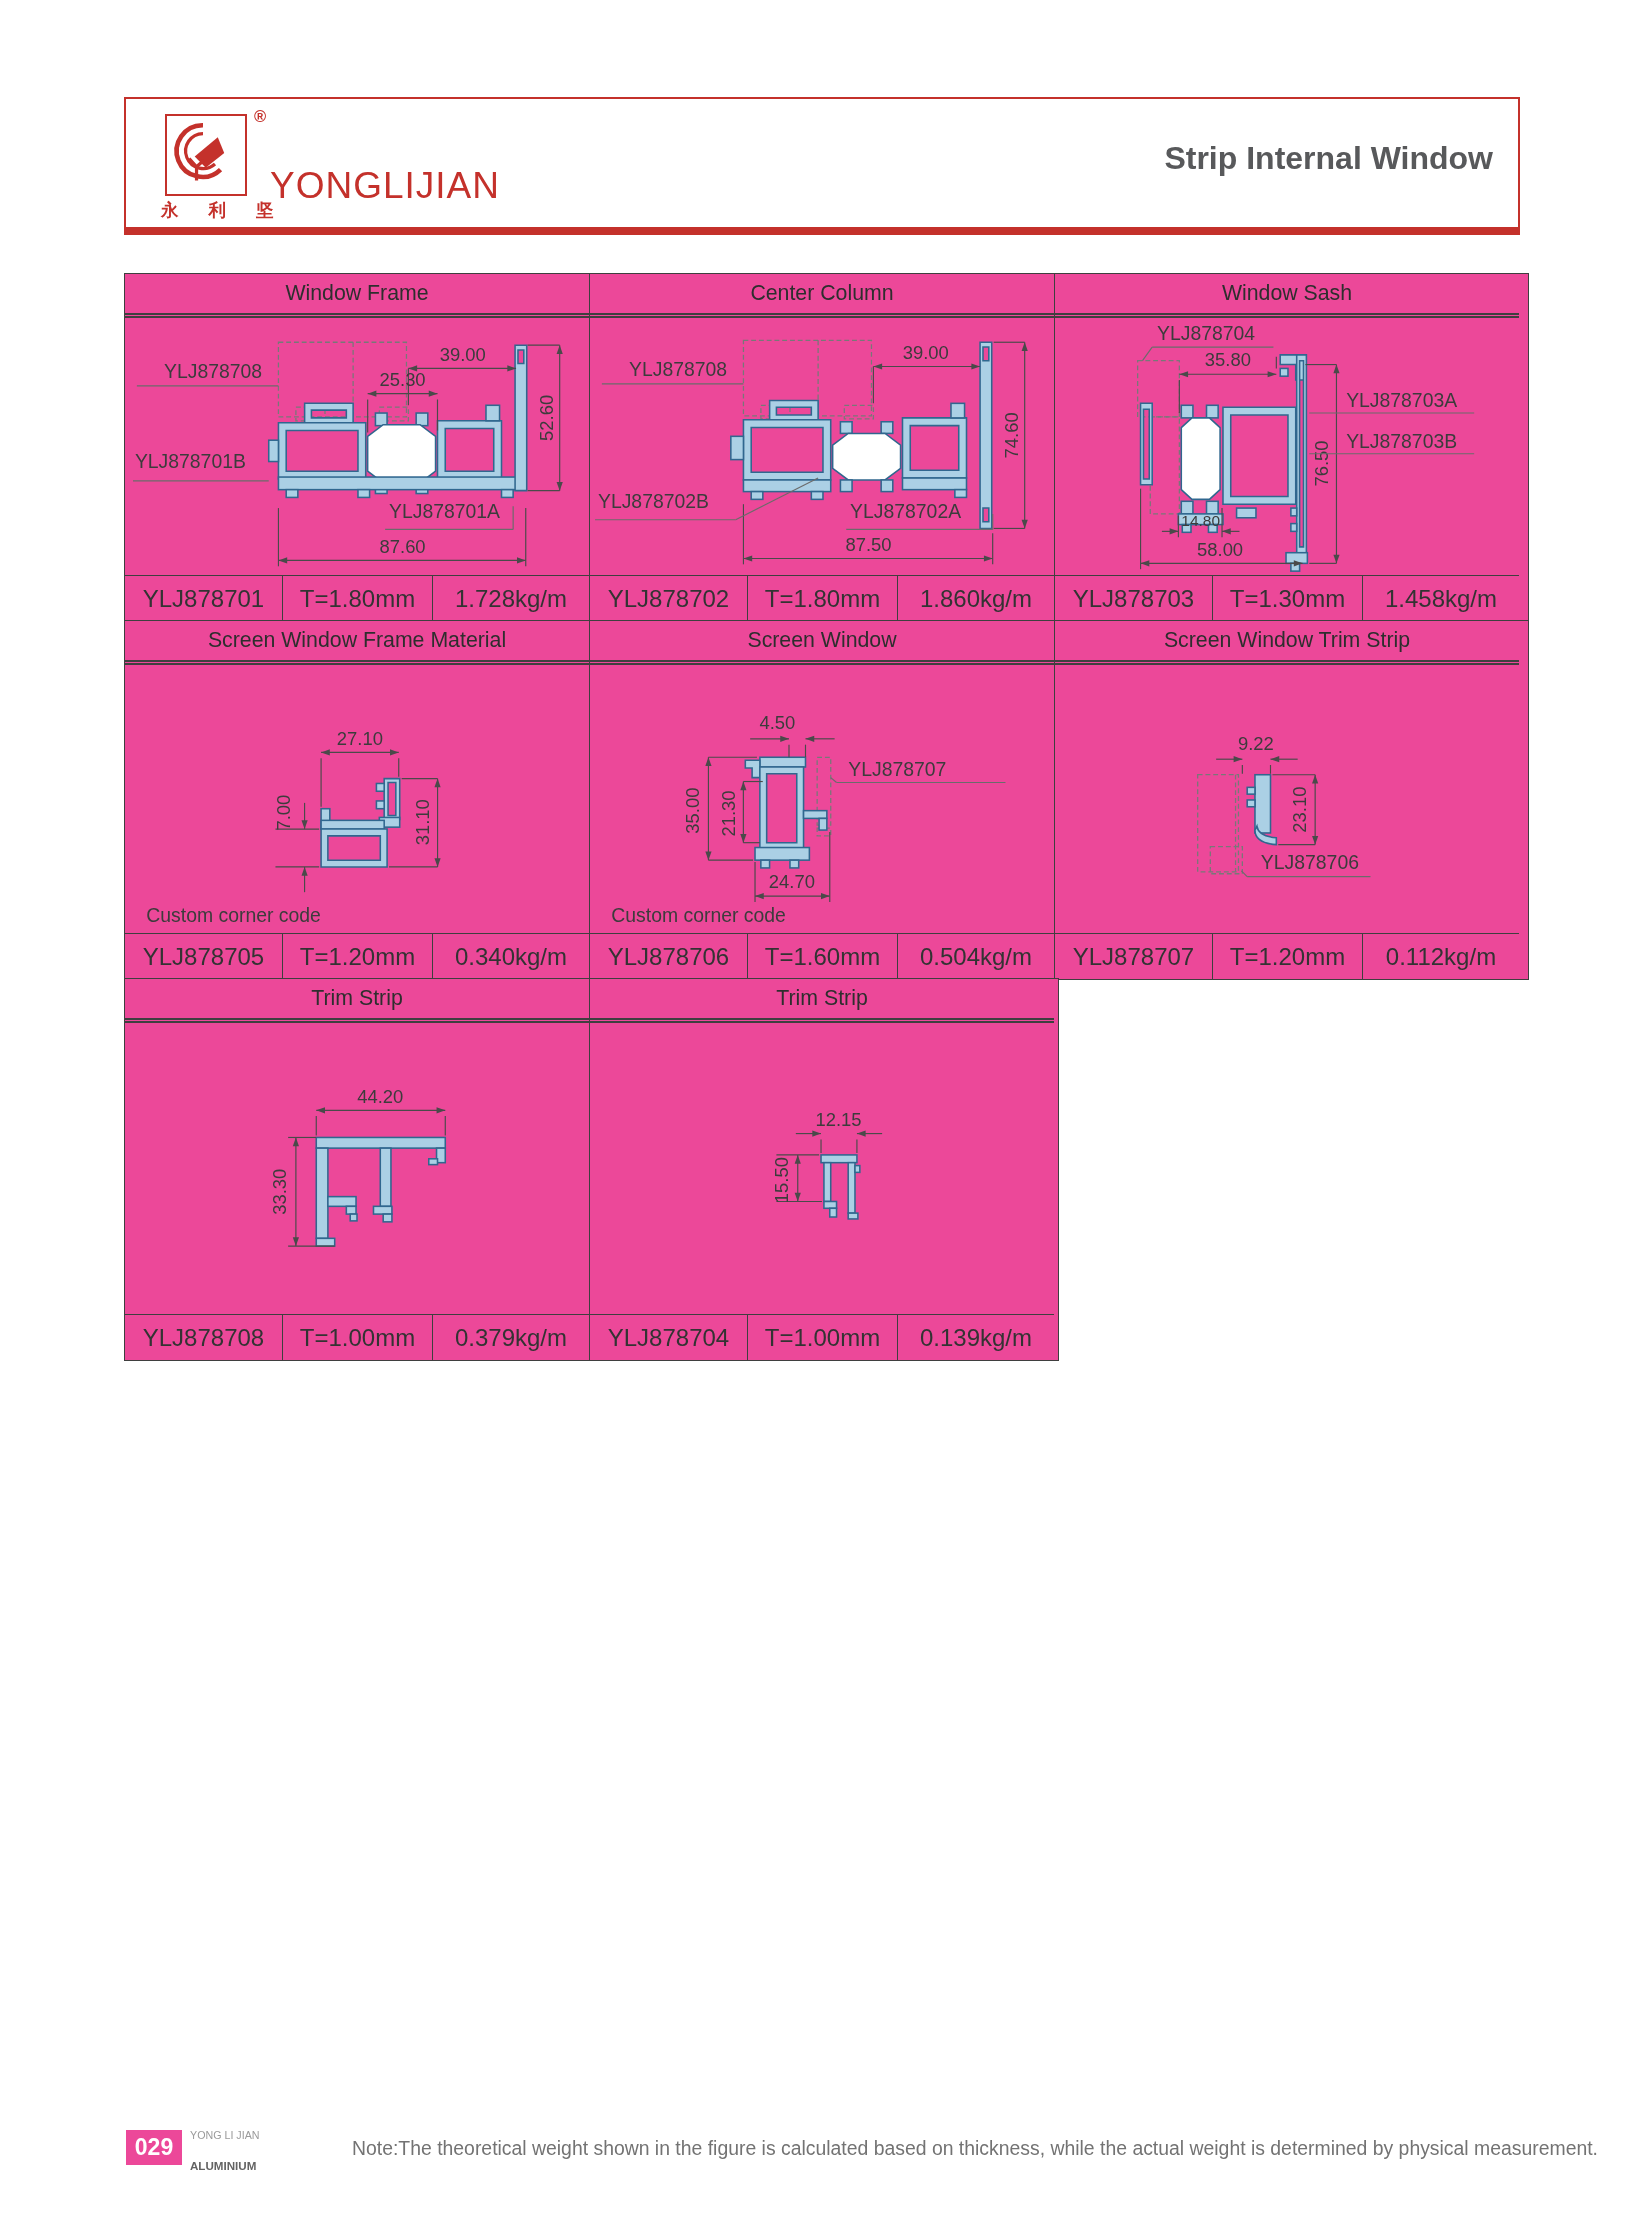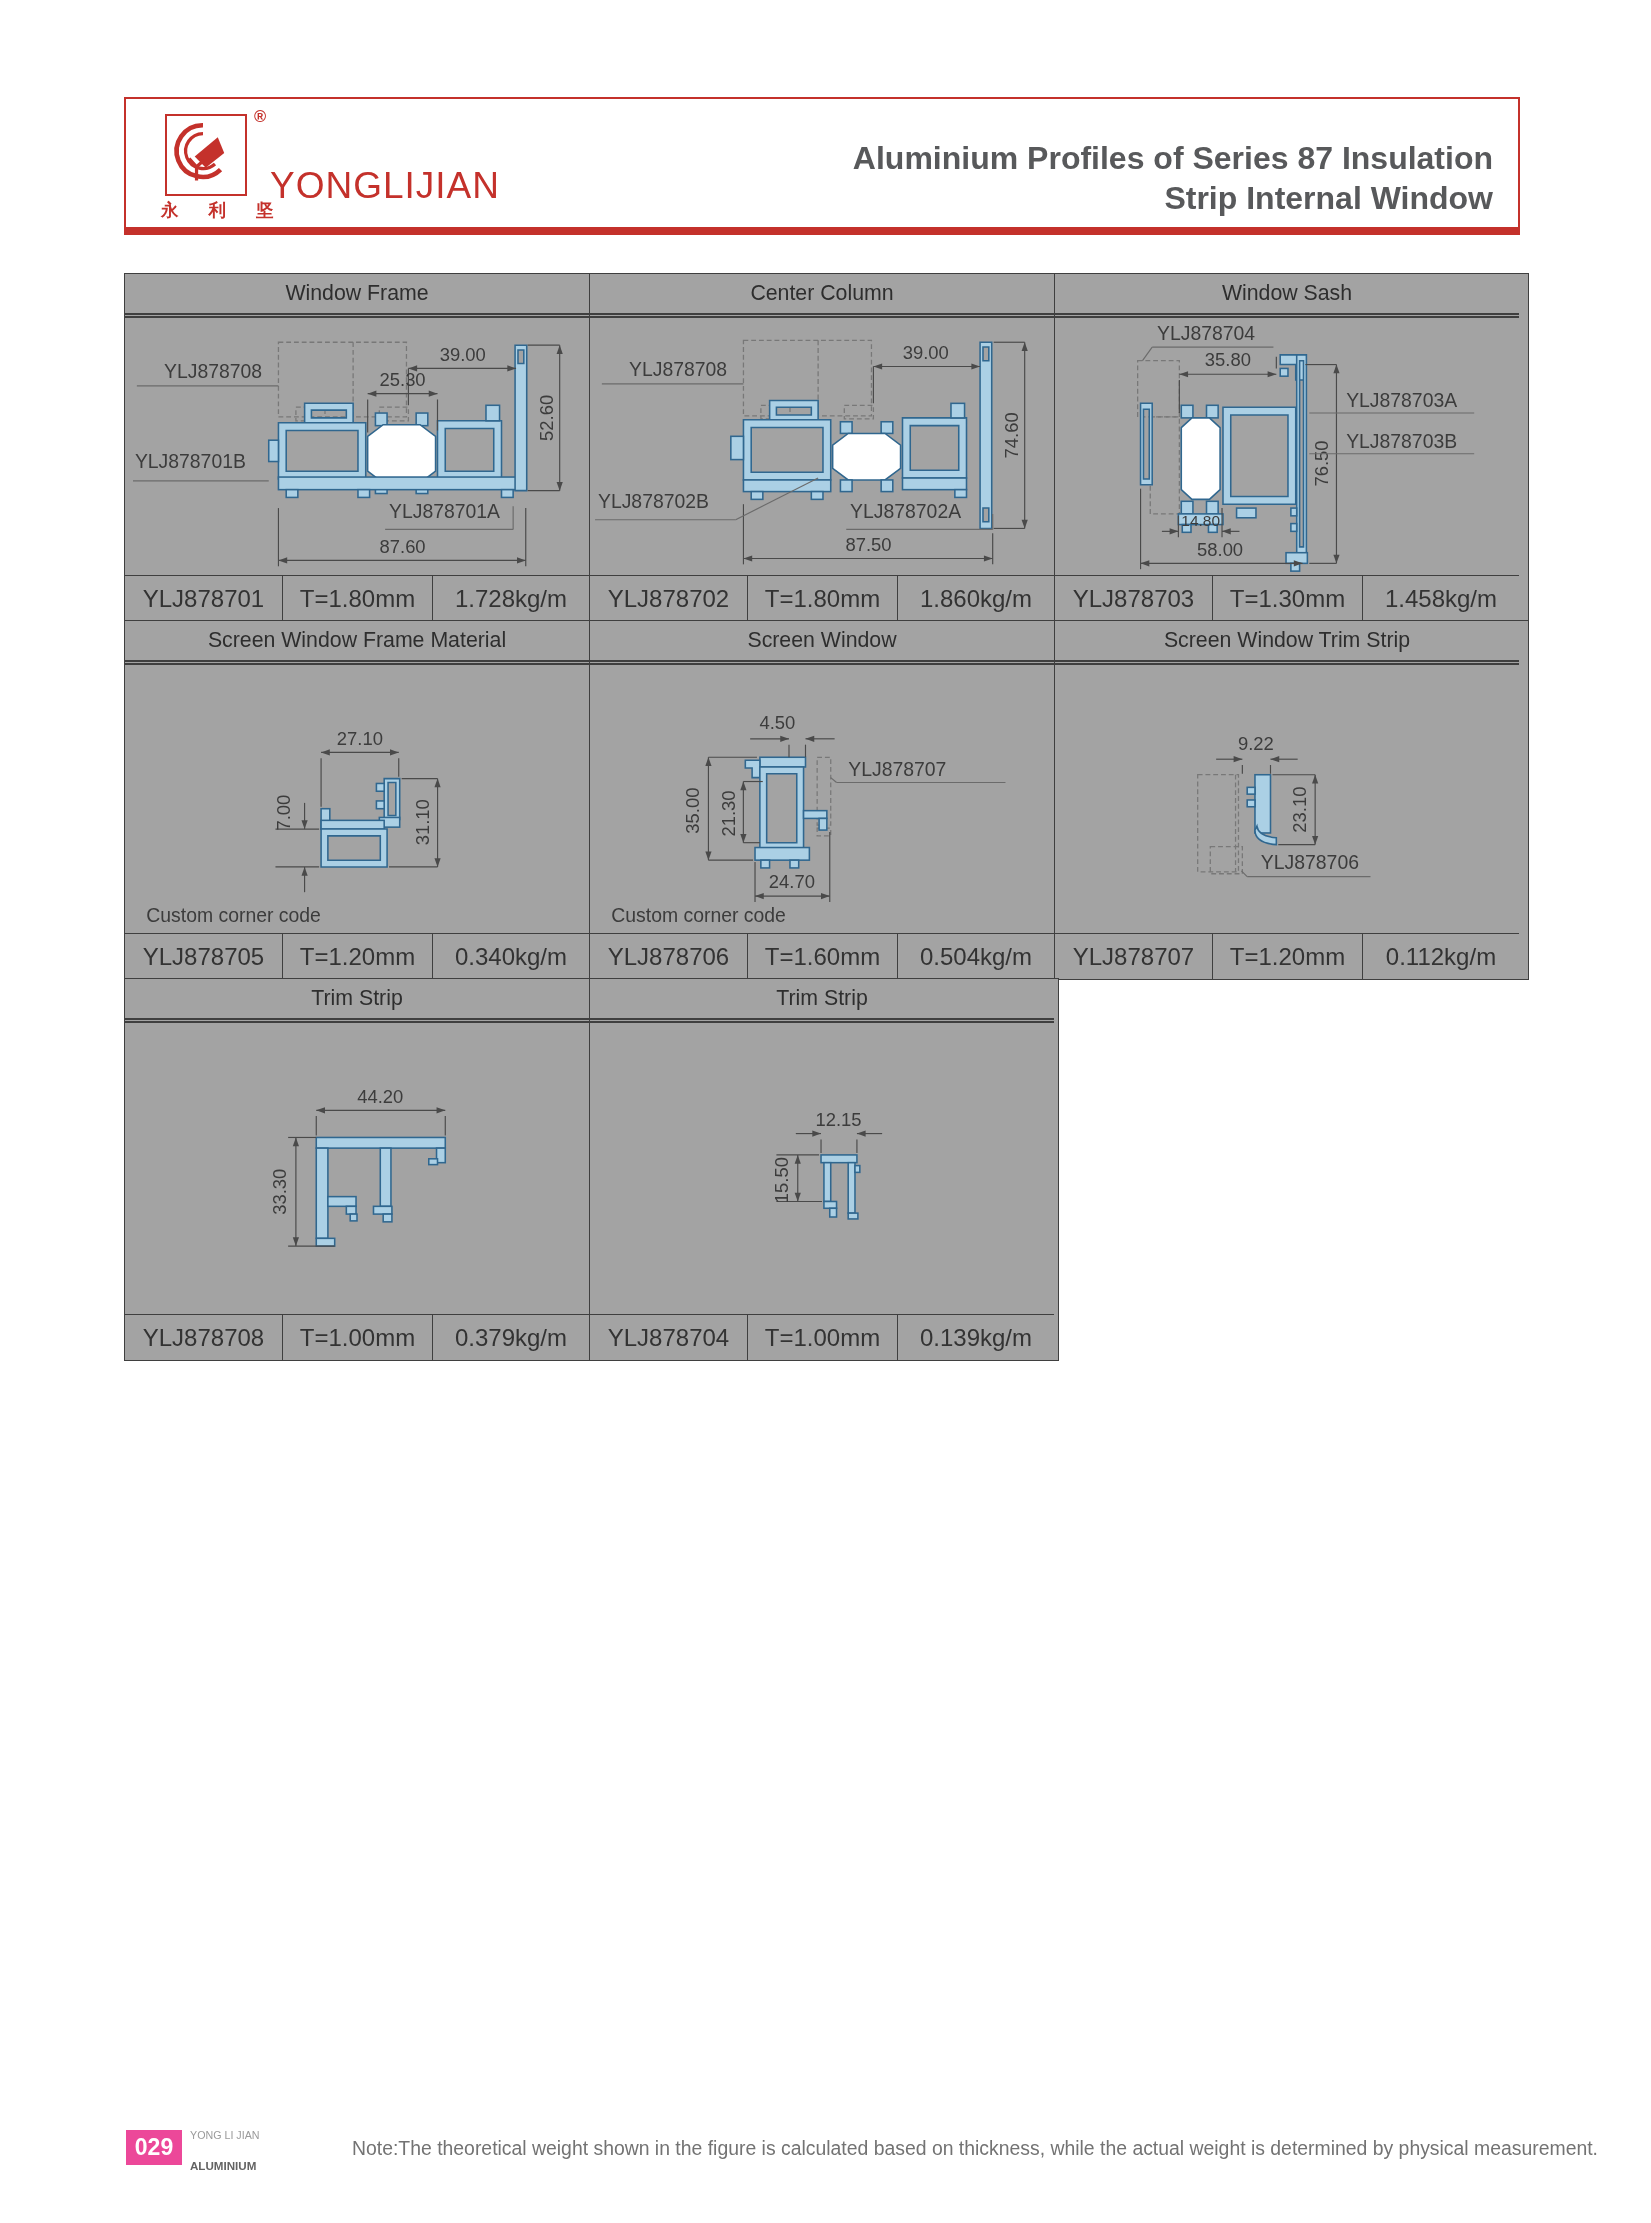--- a/index.html
+++ b/index.html
@@ -13,21 +13,21 @@
   .reg-mark{position:absolute;left:128px;top:7.8px;color:#c4312b;font-size:16.5px;font-weight:bold;}
   .brand-cn{position:absolute;left:35px;top:99px;width:89px;color:#c4312b;font-size:17.5px;
             font-weight:bold;letter-spacing:12.6px;white-space:nowrap;}
   .brand-word{position:absolute;left:144px;top:66px;color:#c4312b;font-size:37px;font-weight:normal;
               letter-spacing:1px;}
   .title-block{position:absolute;right:25px;top:39px;text-align:right;color:#58595b;
                font-size:32px;font-weight:bold;line-height:40px;}
 
   
   .catalog{position:absolute;left:124px;top:273px;width:1405px;}
-  .trow{display:flex;border:1.9px solid #3f3f3f;background:#a3a3a3;}
+  .trow{display:flex;border:1.9px solid #3f3f3f;background:#ec4899;}
   .trow + .trow{margin-top:-1.9px;}
   .trow.narrow{width:933px;}
   .cell{width:464px;}
   .cell + .cell{border-left:1.9px solid #3f3f3f;}
   .cell-title{height:39px;display:flex;align-items:center;justify-content:center;
               font-size:21.3px;color:#2e2e2e;border-bottom:5.8px double #3f3f3f;}
   .cell-diagram{position:relative;}
   .cell-diagram.h1{height:257px;}
   .cell-diagram.h2{height:268px;}
   .cell-diagram.h3{height:291px;}
@@ -70,21 +70,20 @@
         <path d="M39,10 a28,28 0 1 0 19,48" fill="none" stroke="#c4312b" stroke-width="5"></path>
         <path d="M39,19 a19,19 0 1 0 13,33" fill="none" stroke="#c4312b" stroke-width="3.5"></path>
         <polygon points="30,44 55,23 62,40 42,56" fill="#c4312b"></polygon>
         <path d="M24,46 l8,9 M40,48 l-8,7 M32,55 v15" fill="none" stroke="#c4312b" stroke-width="3.5"></path>
       </svg>
     </div>
     <span class="reg-mark">®</span>
     <div class="brand-cn">永 利 坚</div>
     <div class="brand-word">YONGLIJIAN</div>
     <div class="title-block">
-      <div>Aluminium Profiles of Series 87 Insulation</div>
       <div>Strip Internal Window</div>
     </div>
   </header>
 
   <main class="catalog">
 
     <section class="trow">
 
       <div class="cell">
         <div class="cell-title">Window Frame</div>

